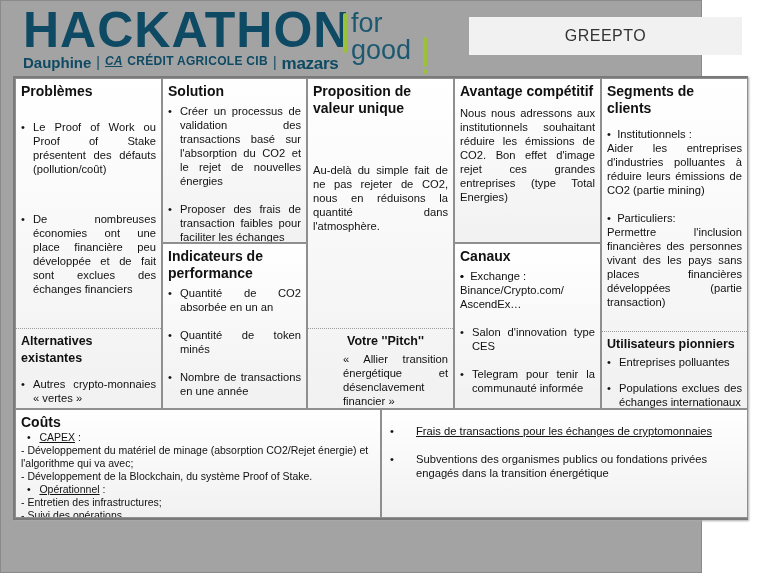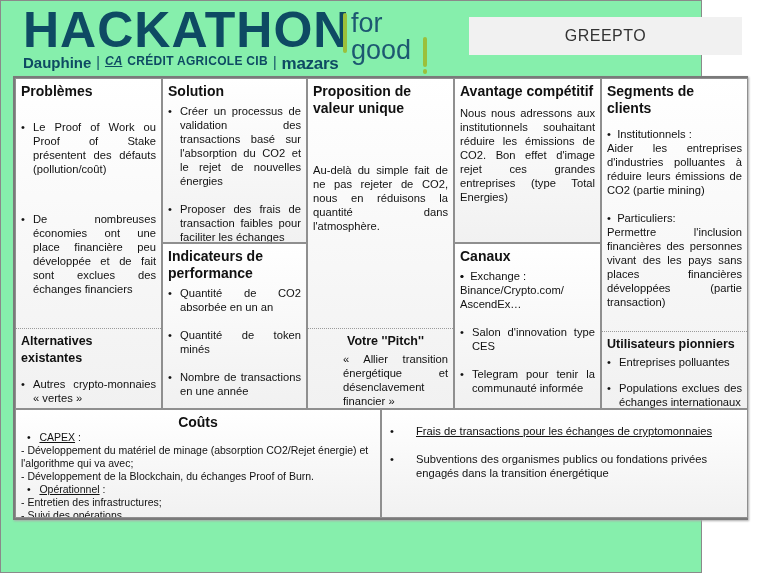--- a/index.html
+++ b/index.html
@@ -1,18 +1,18 @@
 <!DOCTYPE html>
 <html><head>
 <meta charset="utf-8">
 <style>
   * { box-sizing: border-box; margin: 0; padding: 0; }
   html, body { width: 762px; height: 573px; background: #ffffff; overflow: hidden; }
   body { font-family: "Liberation Sans", sans-serif; color: #111; position: relative; }
-  .frame { position: absolute; left: 0; top: 0; width: 702px; height: 573px; border: 1px solid #8a8a8a; background: #86efac; }
+  .frame { position: absolute; left: 0; top: 0; width: 702px; height: 573px; border: 1px solid #8a8a8a; background: #a3a3a3; }
 
   
   .hack-title { position: absolute; left: 22px; top: 4px; font-family: "Liberation Sans", sans-serif; font-weight: 700; font-size: 50px; letter-spacing: 1px; color: #0e4a63; line-height: 50px; }
   .sponsors { position: absolute; left: 22px; top: 53px; display: flex; gap: 5px; color: #0e4a63; }
   .sp-dauphine { font-weight: 700; font-size: 15px; }
   .sp-sep { font-size: 14px; color: #0e4a63; }
   .sp-ca-icon { font-weight: 700; font-style: italic; font-size: 12px; text-decoration: underline; }
   .sp-cacib { font-size: 12px; font-weight: 600; letter-spacing: 0.3px; }
   .sp-mazars { font-weight: 700; font-size: 17px; letter-spacing: -0.3px; }
   .forgood { position: absolute; left: 340px; top: 8px; width: 95px; height: 68px; }
@@ -131,24 +131,24 @@
       <div class="sub" style="top:252px; height:79px;">
         <h2 style="font-size:12.5px; margin-bottom:2px;">Utilisateurs pionniers</h2>
         <ul class="b">
           <li style="margin-bottom:12px;">Entreprises polluantes</li>
           <li>Populations exclues des échanges internationaux</li>
         </ul>
       </div>
     </div>
 
     <div class="cell" style="left:0; top:331px; width:366px; height:109px; padding-top:4px;">
-      <h2 style="margin-bottom:0;text-align:center;">Coûts</h2>
+      <h2 style="margin-bottom:0;">Coûts</h2>
       <div class="cost-line" style="padding-left:6px;">•&nbsp;&nbsp; <span class="ul">CAPEX</span><span> :</span></div>
       <div class="cost-line">- Développement du matériel de minage (absorption CO2/Rejet énergie) et l'algorithme qui va avec;</div>
-      <div class="cost-line">- Développement de la Blockchain, du échanges Proof of Burn.</div>
+      <div class="cost-line">- Développement de la Blockchain, du système Proof of Stake.</div>
       <div class="cost-line" style="padding-left:6px;">•&nbsp;&nbsp; <span class="ul">Opérationnel</span><span> :</span></div>
       <div class="cost-line">- Entretien des infrastructures;</div>
       <div class="cost-line">- Suivi des opérations.</div>
     </div>
 
     <div class="cell" style="left:366px; top:331px; width:367px; height:109px; padding:4px 8px;">
       <ul class="b" style="margin-top:10px;">
         <li style="padding-left:26px; text-align:left; margin-bottom:14px;text-decoration:underline;">Frais de transactions pour les échanges de cryptomonnaies</li>
         <li style="padding-left:26px; text-align:left;">Subventions des organismes publics ou fondations privées engagés dans la transition énergétique</li>
       </ul>

